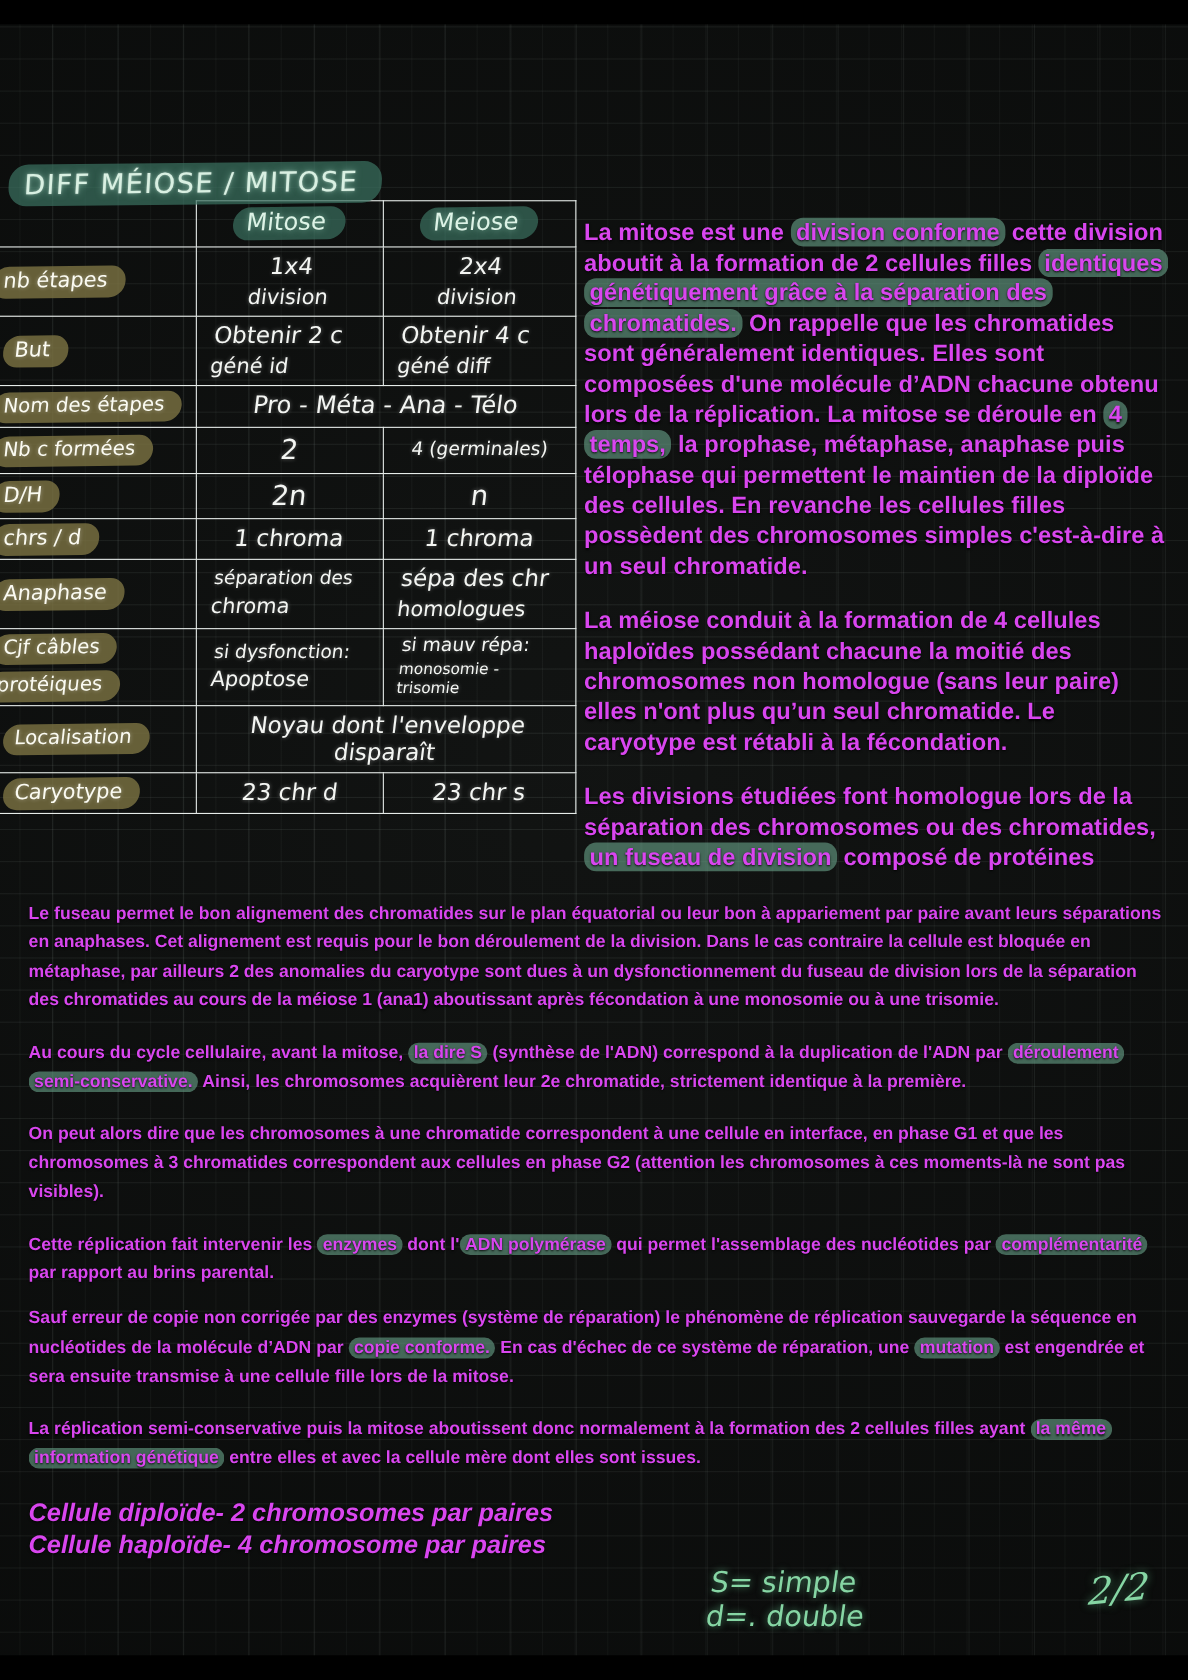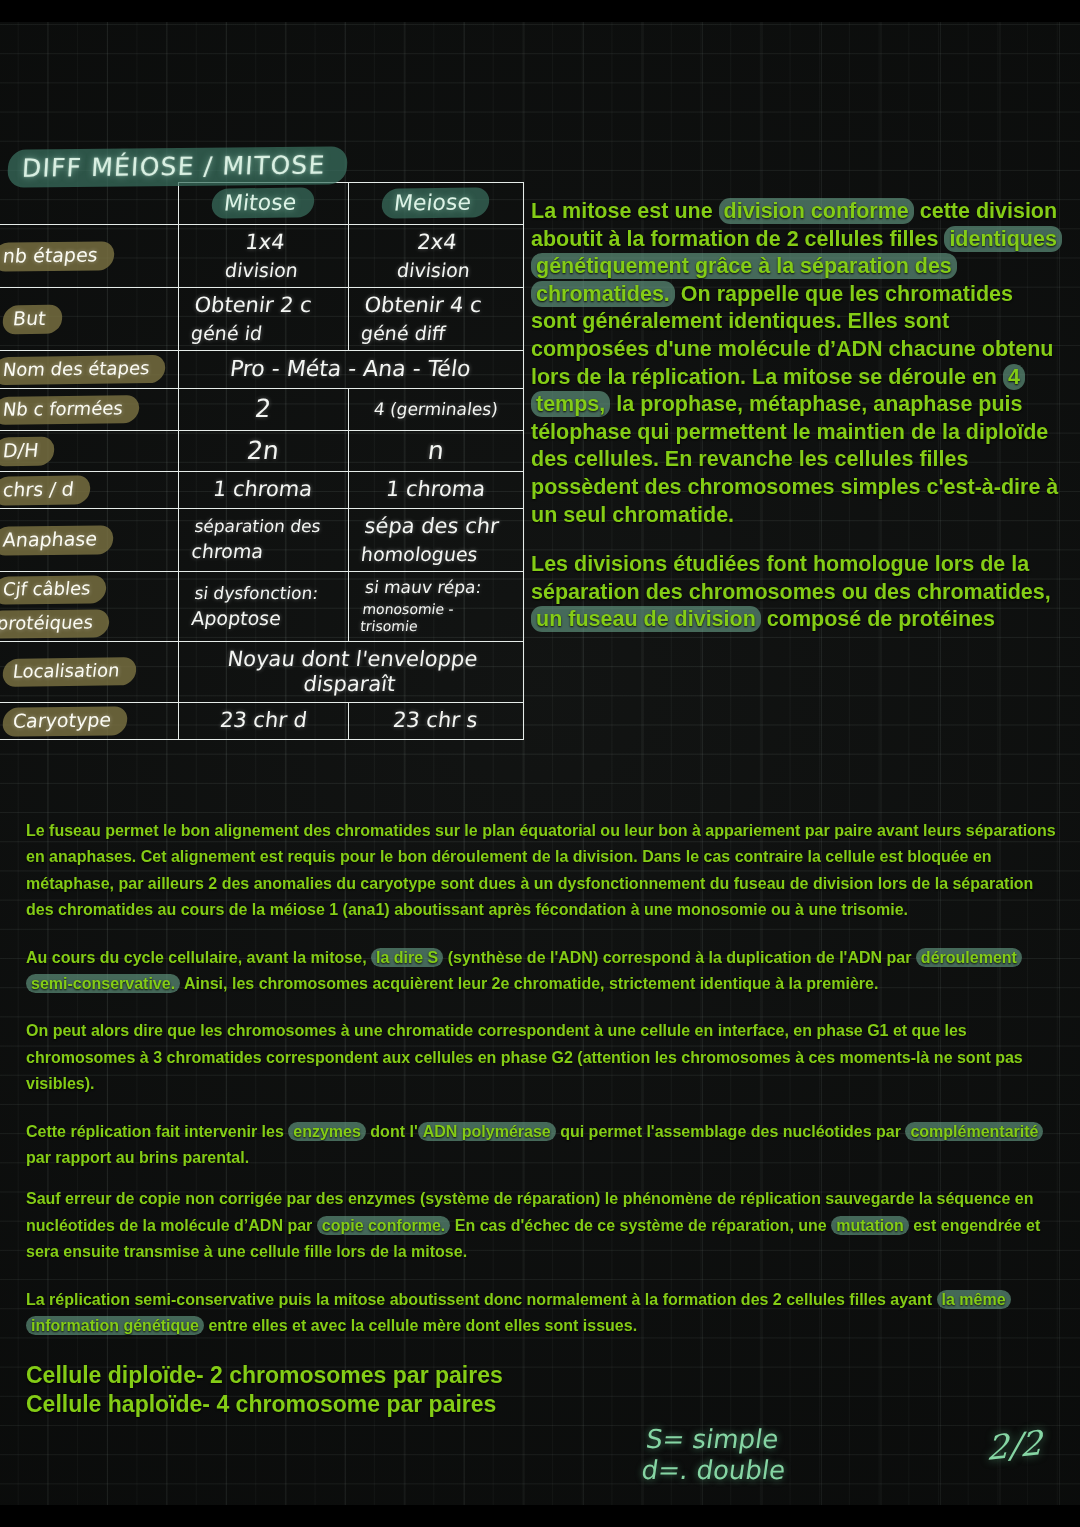--- a/index.html
+++ b/index.html
@@ -148,21 +148,21 @@
   .ln1 { font-size: 21px; display:block; }
   .ln2 { font-size: 19px; display:block; margin-top: 4px; }
   .sm  { font-size: 17px; }
   .xs  { font-size: 14px; }
   .big { font-size: 25px; }
 
   
   .typed {
     font-family: "Liberation Sans", sans-serif;
     font-weight: bold;
-    color: #84cc16;
+    color: #d946ef;
     text-shadow: 0 1px 2px rgba(0,0,0,0.9);
   }
   mark.hl {
     background: rgba(104,160,136,0.62);
     color: inherit;
     border-radius: 11px;
     padding: 1px 5px;
     box-decoration-break: clone;
     -webkit-box-decoration-break: clone;
   }
@@ -190,20 +190,21 @@
   #bottom-col p {
     font-size: 16px;
     line-height: 26.4px;
     margin-bottom: 21px;
   }
   #bottom-col p.tightgroup { margin-bottom: 15px; }
   #bottom-col p.defline {
     font-size: 23px;
     line-height: 29px;
     margin-bottom: 0;
+    font-style: italic;
   }
 
   
   #legend {
     position: absolute;
     left: 644px;
     top: 1424px;
     z-index: 7;
     font-family: "DejaVu Sans", sans-serif;
     font-size: 26px;
@@ -295,20 +296,21 @@
         <tr>
           <td class="nb"><span class="rowlabel pad2">Caryotype</span></td>
           <td class="cellcenter cellpadc"><span class="hand"><span class="ln1">23 chr d</span></span></td>
           <td class="cellcenter cellpadc"><span class="hand"><span class="ln1">23 chr s</span></span></td>
         </tr>
       </tbody>
   </table>
 
   <div id="right-col">
       <p class="typed"><span> La mitose est une </span><mark class="hl">division conforme</mark><span> cette division aboutit à la formation de 2 cellules filles </span><mark class="hl">identiques génétiquement grâce à la séparation des chromatides.</mark><span> On rappelle que les chromatides sont généralement identiques. Elles sont composées d'une molécule d’ADN chacune obtenu lors de la réplication. La mitose se déroule en </span><mark class="hl">4 temps,</mark><span> la prophase, métaphase, anaphase puis télophase qui permettent le maintien de la diploïde des cellules. En revanche les cellules filles possèdent des chromosomes simples c'est-à-dire à un seul chromatide.</span></p>
+      <p class="typed"><span>La méiose conduit à la formation de 4 cellules haploïdes possédant chacune la moitié des chromosomes non homologue (sans leur paire) elles n'ont plus qu’un seul chromatide. Le caryotype est rétabli à la fécondation.</span></p>
       <p class="typed"><span>Les divisions étudiées font homologue lors de la séparation des chromosomes ou des chromatides, </span><mark class="hl">un fuseau de division</mark><span> composé de protéines</span></p>
     </div>
 
   <div id="bottom-col">
       <p class="typed"><span>Le fuseau permet le bon alignement des chromatides sur le plan équatorial ou leur bon à appariement par paire avant leurs séparations en anaphases. Cet alignement est requis pour le bon déroulement de la division. Dans le cas contraire la cellule est bloquée en métaphase, par ailleurs 2 des anomalies du caryotype sont dues à un dysfonctionnement du fuseau de division lors de la séparation des chromatides au cours de la méiose 1 (ana1) aboutissant après fécondation à une monosomie ou à une trisomie.</span></p>
       <p class="typed"><span>Au cours du cycle cellulaire, avant la mitose, </span><mark class="hl">la dire S</mark><span> (synthèse de l'ADN) correspond à la duplication de l'ADN par </span><mark class="hl">déroulement semi-conservative.</mark><span> Ainsi, les chromosomes acquièrent leur 2e chromatide, strictement identique à la première.</span></p>
       <p class="typed"><span>On peut alors dire que les chromosomes à une chromatide correspondent à une cellule en interface, en phase G1 et que les chromosomes à 3 chromatides correspondent aux cellules en phase G2 (attention les chromosomes à ces moments-là ne sont pas visibles).</span></p>
       <p class="typed tightgroup"><span>Cette réplication fait intervenir les </span><mark class="hl">enzymes</mark><span> dont l'</span><mark class="hl">ADN polymérase</mark><span> qui permet l'assemblage des nucléotides par </span><mark class="hl">complémentarité</mark><span> par rapport au brins parental.</span></p>
       <p class="typed"><span>Sauf erreur de copie non corrigée par des enzymes (système de réparation) le phénomène de réplication sauvegarde la séquence en nucléotides de la molécule d’ADN par </span><mark class="hl">copie conforme.</mark><span> En cas d'échec de ce système de réparation, une </span><mark class="hl">mutation</mark><span> est engendrée et sera ensuite transmise à une cellule fille lors de la mitose.</span></p>
       <p class="typed"><span>La réplication semi-conservative puis la mitose aboutissent donc normalement à la formation des 2 cellules filles ayant </span><mark class="hl">la même information génétique</mark><span> entre elles et avec la cellule mère dont elles sont issues.</span></p>

